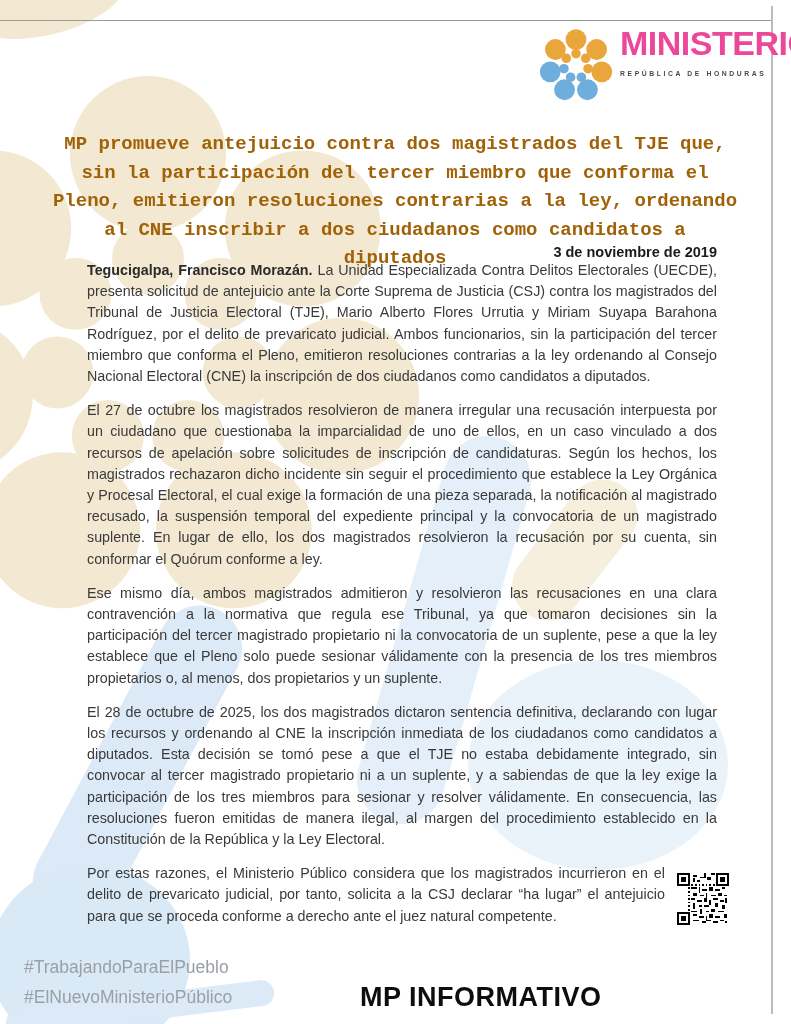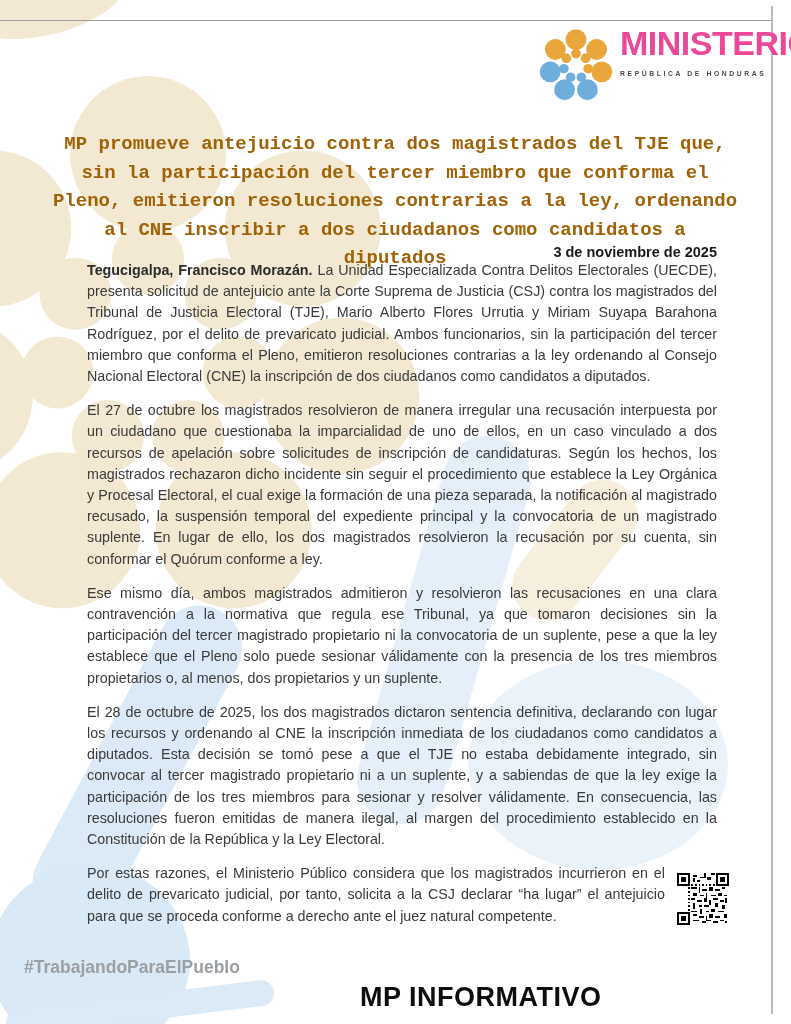--- a/index.html
+++ b/index.html
@@ -19,21 +19,21 @@
   
   .title{position:absolute;left:50px;top:130px;width:690px;z-index:2;text-align:center;
          color:#a16207;font-weight:700;font-size:19px;line-height:28.5px;font-family:Liberation Mono, monospace;}
   .date{position:absolute;left:87px;top:244px;width:630px;z-index:2;text-align:right;
         font-weight:700;font-size:14.5px;color:#1a1a1a;}
   .body-text{position:absolute;left:87px;top:260px;width:630px;z-index:2;}
   .body-text p{margin:0 0 13px 0;font-size:14.3px;line-height:21.2px;text-align:justify;color:#3a3a3a;}
   .lead{font-weight:700;color:#2b2b2b;}
   .qr-float{float:right;width:52px;height:52px;margin:10px -12px 4px 12px;}
   
-  .hashtags{position:absolute;left:24px;top:952px;z-index:2;font-weight:700;font-size:17.5px;
+  .hashtags{position:absolute;left:24px;top:952px;z-index:2;font-weight:400;font-size:17.5px;
             line-height:30px;color:#9a9fa4;}
   .mp-informativo{position:absolute;left:360px;top:982px;width:397px;z-index:2;text-align:left;
             font-weight:700;font-size:27px;letter-spacing:0.5px;color:#0d0d0d;}
 </style>
 </head>
 <body>
 
 <svg width="0" height="0" style="position:absolute" aria-hidden="true">
   <defs>
     <g id="ring-orange">
@@ -77,21 +77,21 @@
   <svg class="logo" viewBox="0 0 100 100">
     <use href="#ring-orange" fill="#E9A63A"></use>
     <use href="#ring-blue" fill="#6FAEDC"></use>
   </svg>
   <div class="brand">
     <div class="brand-line">MINISTERIO</div>
     <div class="brand-tag">REPÚBLICA DE HONDURAS</div>
   </div>
 
   <div class="title">MP promueve antejuicio contra dos magistrados del TJE que, sin la participación del tercer miembro que conforma el Pleno, emitieron resoluciones contrarias a la ley, ordenando al CNE inscribir a dos ciudadanos como candidatos a diputados</div>
-  <div class="date">3 de noviembre de 2025</div>
+  <div class="date">3 de noviembre de 2019</div>
 
   <div class="body-text">
     <p><span class="lead">Tegucigalpa, Francisco Morazán.</span><span> La Unidad Especializada Contra Delitos Electorales (UECDE), presenta solicitud de antejuicio ante la Corte Suprema de Justicia (CSJ) contra los magistrados del Tribunal de Justicia Electoral (TJE), Mario Alberto Flores Urrutia y Miriam Suyapa Barahona Rodríguez, por el delito de prevaricato judicial. Ambos funcionarios, sin la participación del tercer miembro que conforma el Pleno, emitieron resoluciones contrarias a la ley ordenando al Consejo Nacional Electoral (CNE) la inscripción de dos ciudadanos como candidatos a diputados.</span></p>
     <p>El 27 de octubre los magistrados resolvieron de manera irregular una recusación interpuesta por un ciudadano que cuestionaba la imparcialidad de uno de ellos, en un caso vinculado a dos recursos de apelación sobre solicitudes de inscripción de candidaturas. Según los hechos, los magistrados rechazaron dicho incidente sin seguir el procedimiento que establece la Ley Orgánica y Procesal Electoral, el cual exige la formación de una pieza separada, la notificación al magistrado recusado, la suspensión temporal del expediente principal y la convocatoria de un magistrado suplente. En lugar de ello, los dos magistrados resolvieron la recusación por su cuenta, sin conformar el Quórum conforme a ley.</p>
     <p>Ese mismo día, ambos magistrados admitieron y resolvieron las recusaciones en una clara contravención a la normativa que regula ese Tribunal, ya que tomaron decisiones sin la participación del tercer magistrado propietario ni la convocatoria de un suplente, pese a que la ley establece que el Pleno solo puede sesionar válidamente con la presencia de los tres miembros propietarios o, al menos, dos propietarios y un suplente.</p>
     <p>El 28 de octubre de 2025, los dos magistrados dictaron sentencia definitiva, declarando con lugar los recursos y ordenando al CNE la inscripción inmediata de los ciudadanos como candidatos a diputados. Esta decisión se tomó pese a que el TJE no estaba debidamente integrado, sin convocar al tercer magistrado propietario ni a un suplente, y a sabiendas de que la ley exige la participación de los tres miembros para sesionar y resolver válidamente. En consecuencia, las resoluciones fueron emitidas de manera ilegal, al margen del procedimiento establecido en la Constitución de la República y la Ley Electoral.</p>
     <p>
       <svg class="qr-float" viewBox="0 0 29 29" shape-rendering="crispEdges">
         <rect width="29" height="29" fill="#fff"></rect>
         <path fill="#000" d="M0 0h7v7H0z M22 0h7v7h-7z M0 22h7v7H0z"></path>
@@ -99,16 +99,17 @@
         <path fill="#000" d="M2 2h3v3H2z M24 2h3v3h-3z M2 24h3v3H2z"></path>
         <path fill="#000" d="M8 6h1v1H8z M10 6h1v1h-1z M12 6h1v1h-1z M14 6h1v1h-1z M16 6h1v1h-1z M18 6h1v1h-1z M20 6h1v1h-1z M6 8h1v1H6z M6 10h1v1H6z M6 12h1v1H6z M6 14h1v1H6z M6 16h1v1H6z M6 18h1v1H6z M6 20h1v1H6z"></path>
         <path fill="#000" d="M9 1h2v1H9z M13 2h3v1h-3z M9 3h1v2H9z M11 4h2v1h-2z M15 0h1v3h-1z M17 2h2v2h-2z M19 0h2v1h-2z M8 8h3v1H8z M12 8h1v3h-1z M14 9h3v1h-3z M18 8h2v2h-2z M21 9h3v1h-3z M25 8h2v1h-2z M9 11h2v2H9z M13 12h2v1h-2z M16 11h1v3h-1z M19 12h3v1h-3z M23 11h2v2h-2z M26 12h2v1h-2z M8 14h2v1H8z M11 15h3v1h-3z M15 14h2v2h-2z M18 15h1v3h-1z M20 14h3v1h-3z M24 15h2v1h-2z M27 14h1v3h-1z M9 17h1v3H9z M12 18h2v1h-2z M15 18h3v1h-3z M21 17h2v2h-2z M25 18h2v2h-2z M8 21h3v1H8z M13 20h1v3h-1z M16 21h2v1h-2z M19 20h2v2h-2z M23 21h3v1h-3z M9 23h2v1H9z M12 24h3v1h-3z M16 24h1v3h-1z M18 23h2v2h-2z M21 24h3v1h-3z M26 23h2v2h-2z M9 26h3v1H9z M14 27h2v1h-2z M17 26h2v1h-2z M20 27h3v1h-3z M24 26h2v1h-2z M27 27h1v1h-1z"></path>
       </svg>
       <span>Por estas razones, el Ministerio Público considera que los magistrados incurrieron en el delito de prevaricato judicial, por tanto, solicita a la CSJ declarar “ha lugar” el antejuicio para que se proceda conforme a derecho ante el juez natural competente.</span>
     </p>
   </div>
 
   <div class="hashtags">
     <div>#TrabajandoParaElPueblo</div>
+    <div>#ElNuevoMinisterioPúblico</div>
   </div>
   <div class="mp-informativo">MP INFORMATIVO</div>
 
 </div>
 
 </body></html>

